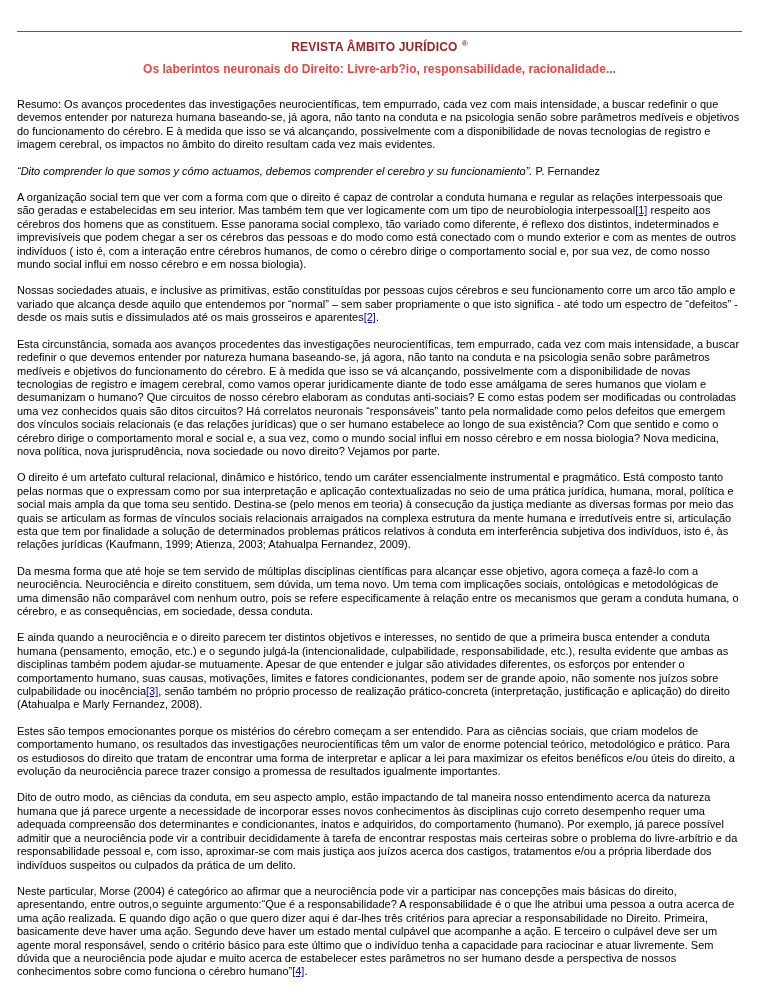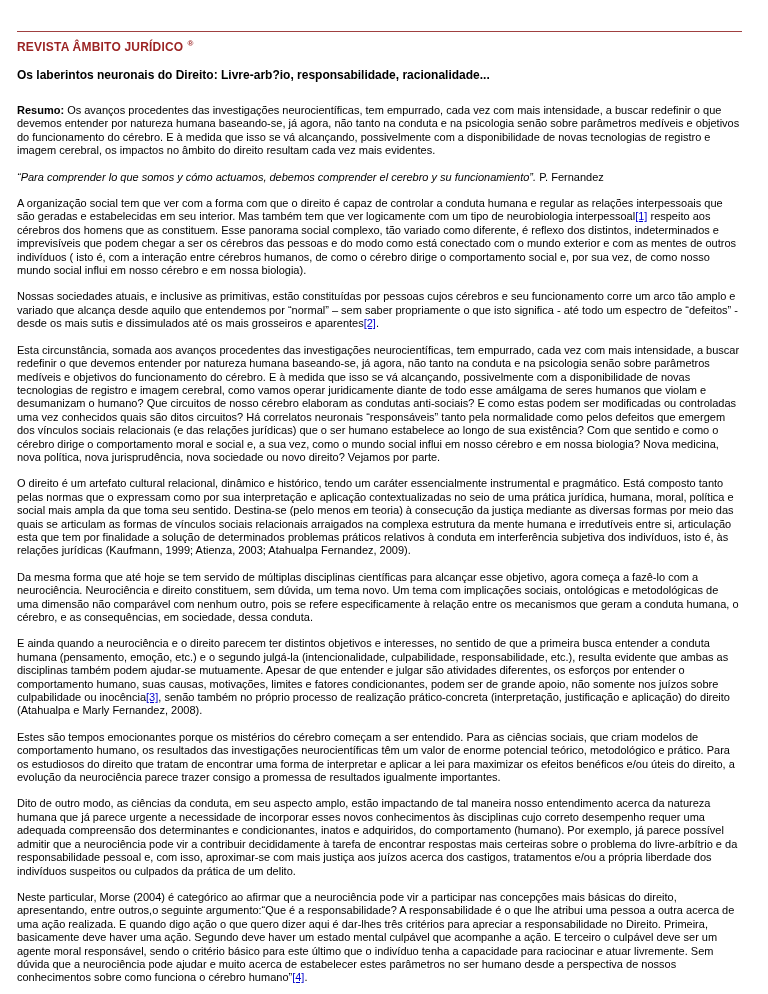--- a/index.html
+++ b/index.html
@@ -12,67 +12,67 @@
     font-family: "Liberation Sans", "DejaVu Sans", sans-serif;
     color: #000000;
     padding: 31px 26px 30px 17px;
   }
   .top-rule {
     border: none;
     border-top: 1px solid #a04040;
     height: 0;
     margin: 0 0 7px 0;
   }
-  .header { text-align: left; }
+  .header { text-align: center; }
   .journal-title {
     color: #9b2424;
     font-size: 12px;
     font-weight: bold;
     letter-spacing: 0.2px;
   }
   .journal-title sup {
     font-size: 8px;
     vertical-align: super;
     margin-left: 4px;
   }
   .article-title {
-    color: #000000;
+    color: #ef4444;
     font-size: 12px;
     font-weight: bold;
-    margin-top: 14px;
+    margin-top: 8px;
   }
   .article-body {
     margin-top: 22px;
     font-size: 11px;
     line-height: 13.4px;
     text-align: left;
   }
   .para { margin-bottom: 13px; }
   .para:last-child { margin-bottom: 0; }
-  .seg-bold { font-weight: bold; }
+  .seg-bold { font-weight: normal; }
   .seg-italic { font-style: italic; }
   a.footnote {
     color: #0000cc;
     text-decoration: underline;
     cursor: pointer;
   }
 </style>
 </head>
 <body>
 
 <hr class="top-rule">
 
 <div class="header">
   <div class="journal-title"><span>REVISTA ÂMBITO JURÍDICO</span><sup>®</sup></div>
   <div class="article-title">Os laberintos neuronais do Direito: Livre-arb?io, responsabilidade, racionalidade...</div>
 </div>
 
 <div class="article-body" id="article-body">
     <p class="para"><span class="seg-bold">Resumo: </span><span>Os avanços procedentes das investigações neurocientíficas, tem empurrado, cada vez com mais intensidade, a buscar redefinir o que devemos entender por natureza humana baseando-se, já agora, não tanto na conduta e na psicologia senão sobre parâmetros medíveis e objetivos do funcionamento do cérebro. E à medida que isso se vá alcançando, possivelmente com a disponibilidade de novas tecnologias de registro e imagem cerebral, os impactos no âmbito do direito resultam cada vez mais evidentes.</span></p>
-    <p class="para"><span class="seg-italic">“Para comprender lo que somos y cómo actuamos, debemos comprender el cerebro y su funcionamiento”.</span><span> P. Fernandez</span></p>
+    <p class="para"><span class="seg-italic">“Dito comprender lo que somos y cómo actuamos, debemos comprender el cerebro y su funcionamiento”.</span><span> P. Fernandez</span></p>
     <p class="para"><span>A organização social tem que ver com a forma com que o direito é capaz de controlar a conduta humana e regular as relações interpessoais que são geradas e estabelecidas em seu interior. Mas também tem que ver logicamente com um tipo de neurobiologia interpessoal</span><a class="footnote" href="#">[1]</a><span> respeito aos cérebros dos homens que as constituem. Esse panorama social complexo, tão variado como diferente, é reflexo dos  distintos, indeterminados e imprevisíveis que podem chegar a ser os cérebros das pessoas e do modo como está conectado com o mundo exterior e com as mentes de outros indivíduos ( isto é, com a interação entre cérebros humanos, de como o cérebro dirige o comportamento social e, por sua vez, de como nosso mundo social influi em nosso cérebro e em nossa biologia).</span></p>
     <p class="para"><span>Nossas sociedades atuais, e inclusive as primitivas, estão constituídas por pessoas cujos cérebros e seu funcionamento corre um arco tão amplo e variado que alcança desde aquilo que entendemos por “normal” – sem saber propriamente o que isto significa -  até todo um espectro de “defeitos” - desde os mais sutis e dissimulados até os mais grosseiros e aparentes</span><a class="footnote" href="#">[2]</a><span>.</span></p>
     <p class="para"><span>Esta circunstância, somada aos avanços procedentes das investigações neurocientíficas, tem empurrado, cada vez com mais intensidade, a buscar redefinir o que devemos entender por natureza humana baseando-se, já agora, não tanto na conduta e na psicologia senão sobre parâmetros medíveis e objetivos do funcionamento do cérebro. E à medida que isso se vá alcançando, possivelmente com a disponibilidade de novas tecnologias de registro e imagem cerebral, como vamos operar juridicamente diante de todo esse amálgama de seres humanos que violam e desumanizam o humano? Que circuitos de nosso cérebro elaboram as condutas anti-sociais? E como estas  podem ser modificadas ou controladas uma vez conhecidos quais são ditos circuitos? Há correlatos neuronais “responsáveis” tanto pela normalidade como pelos defeitos que emergem dos vínculos sociais relacionais (e das relações jurídicas) que o ser humano estabelece ao longo de sua existência? Com que sentido e como o cérebro dirige o comportamento moral e social e, a sua vez, como o mundo social influi em nosso cérebro e em nossa biologia? Nova medicina, nova política, nova jurisprudência, nova sociedade ou novo direito? Vejamos por parte.</span></p>
     <p class="para"><span>O direito é um artefato cultural relacional, dinâmico e histórico, tendo um caráter essencialmente instrumental e pragmático. Está composto tanto pelas normas que o expressam como por sua interpretação e aplicação contextualizadas no seio de uma prática jurídica, humana, moral, política e social mais ampla da que toma seu sentido. Destina-se (pelo menos em teoria) à consecução da justiça mediante as diversas formas por meio das quais se articulam as formas de vínculos sociais relacionais arraigados na complexa estrutura da mente humana e irredutíveis entre si, articulação esta que tem por finalidade a solução de determinados problemas práticos relativos à conduta em interferência subjetiva dos indivíduos, isto é, às relações jurídicas (Kaufmann, 1999; Atienza, 2003; Atahualpa Fernandez, 2009).</span></p>
     <p class="para"><span>Da mesma forma que até hoje se tem servido de múltiplas disciplinas científicas para alcançar esse objetivo, agora começa a fazê-lo com a neurociência. Neurociência e direito constituem, sem dúvida, um tema novo. Um tema com implicações sociais, ontológicas e metodológicas de uma dimensão não comparável com nenhum outro, pois se refere especificamente à relação entre os mecanismos que geram a conduta humana, o cérebro, e as consequências, em sociedade, dessa conduta.</span></p>
     <p class="para"><span>E ainda quando a neurociência e o direito parecem ter distintos objetivos e interesses, no sentido de que a primeira busca entender a conduta humana (pensamento, emoção, etc.) e o segundo julgá-la (intencionalidade, culpabilidade, responsabilidade, etc.), resulta evidente que ambas as disciplinas também podem ajudar-se mutuamente. Apesar de que entender e julgar são atividades diferentes, os esforços por entender o comportamento humano, suas causas, motivações, limites e fatores condicionantes, podem ser de grande apoio, não somente nos juízos sobre culpabilidade ou inocência</span><a class="footnote" href="#">[3]</a><span>, senão também no próprio processo de  realização  prático-concreta (interpretação,  justificação e aplicação) do direito (Atahualpa e Marly Fernandez, 2008).</span></p>
     <p class="para"><span>Estes são tempos emocionantes porque os mistérios do cérebro começam a ser entendido. Para as ciências sociais, que criam modelos de comportamento humano, os resultados das investigações neurocientíficas têm um valor de enorme potencial teórico, metodológico e prático. Para os estudiosos do direito que tratam de encontrar uma forma de interpretar e aplicar a lei para maximizar os efeitos benéficos e/ou úteis do direito, a evolução da neurociência parece trazer consigo a promessa de resultados igualmente importantes.</span></p>
     <p class="para"><span>Dito de outro modo, as ciências da conduta, em seu aspecto amplo, estão  impactando de tal maneira nosso entendimento acerca da natureza humana que já parece urgente a necessidade de incorporar esses novos conhecimentos às disciplinas cujo correto desempenho requer uma adequada compreensão dos determinantes e condicionantes, inatos e adquiridos, do comportamento (humano). Por exemplo, já parece possível admitir que a neurociência pode vir a contribuir decididamente à tarefa de encontrar respostas mais certeiras sobre o problema do livre-arbítrio e da responsabilidade pessoal e, com isso, aproximar-se com mais justiça aos juízos acerca dos castigos, tratamentos e/ou a própria liberdade dos indivíduos suspeitos ou culpados da prática de um delito.</span></p>
     <p class="para"><span>Neste particular, Morse (2004) é categórico ao afirmar que a neurociência pode vir a participar nas concepções mais básicas do direito, apresentando, entre outros,o seguinte argumento:“Que é a responsabilidade?  A responsabilidade é o que lhe atribui uma pessoa a outra acerca de uma ação realizada. E quando digo ação o que quero dizer aqui é dar-lhes três critérios para apreciar a responsabilidade no Direito. Primeira, basicamente deve haver uma ação. Segundo deve haver um estado mental culpável que acompanhe a ação. E terceiro o culpável deve ser um agente moral responsável, sendo o critério básico para este último que o indivíduo tenha a capacidade para raciocinar e atuar livremente. Sem dúvida que a neurociência pode ajudar e muito acerca de estabelecer estes parâmetros no ser humano desde a perspectiva de nossos conhecimentos sobre como funciona o cérebro humano”</span><a class="footnote" href="#">[4]</a><span>.</span></p>
     <p class="para"><span>Agora: Pode a neurociência, ademais do já assinalado, ajudar na predição de um perigo ou risco potencial, o qual, entre outras coisas, pode significar declarar inocente a um indivíduo que intentou matar, mas que pode vir a cometer novos crimes no futuro? Pode a neurociência ajudar ao direito a entender estas “dificuldades” que muitas pessoas têm de controlar-se a si mesmas? Poderiam os scanners do cérebro, que medem determinadas características pessoais que se correlacionam, ainda que seja muito debilmente, com certa propensão à violência, influir na forma em como um jurado sentencia a um criminoso convicto? Se um cérebro estudado por técnicas de neuroimagem se considera anormal e isto se associa a uma personalidade violenta, poderá esta anormalidade ser considerada uma base adequada sobre a qual se possa estabelecer uma detenção preventiva com vistas a preservar e proteger o interesse público ou social?</span></p>

